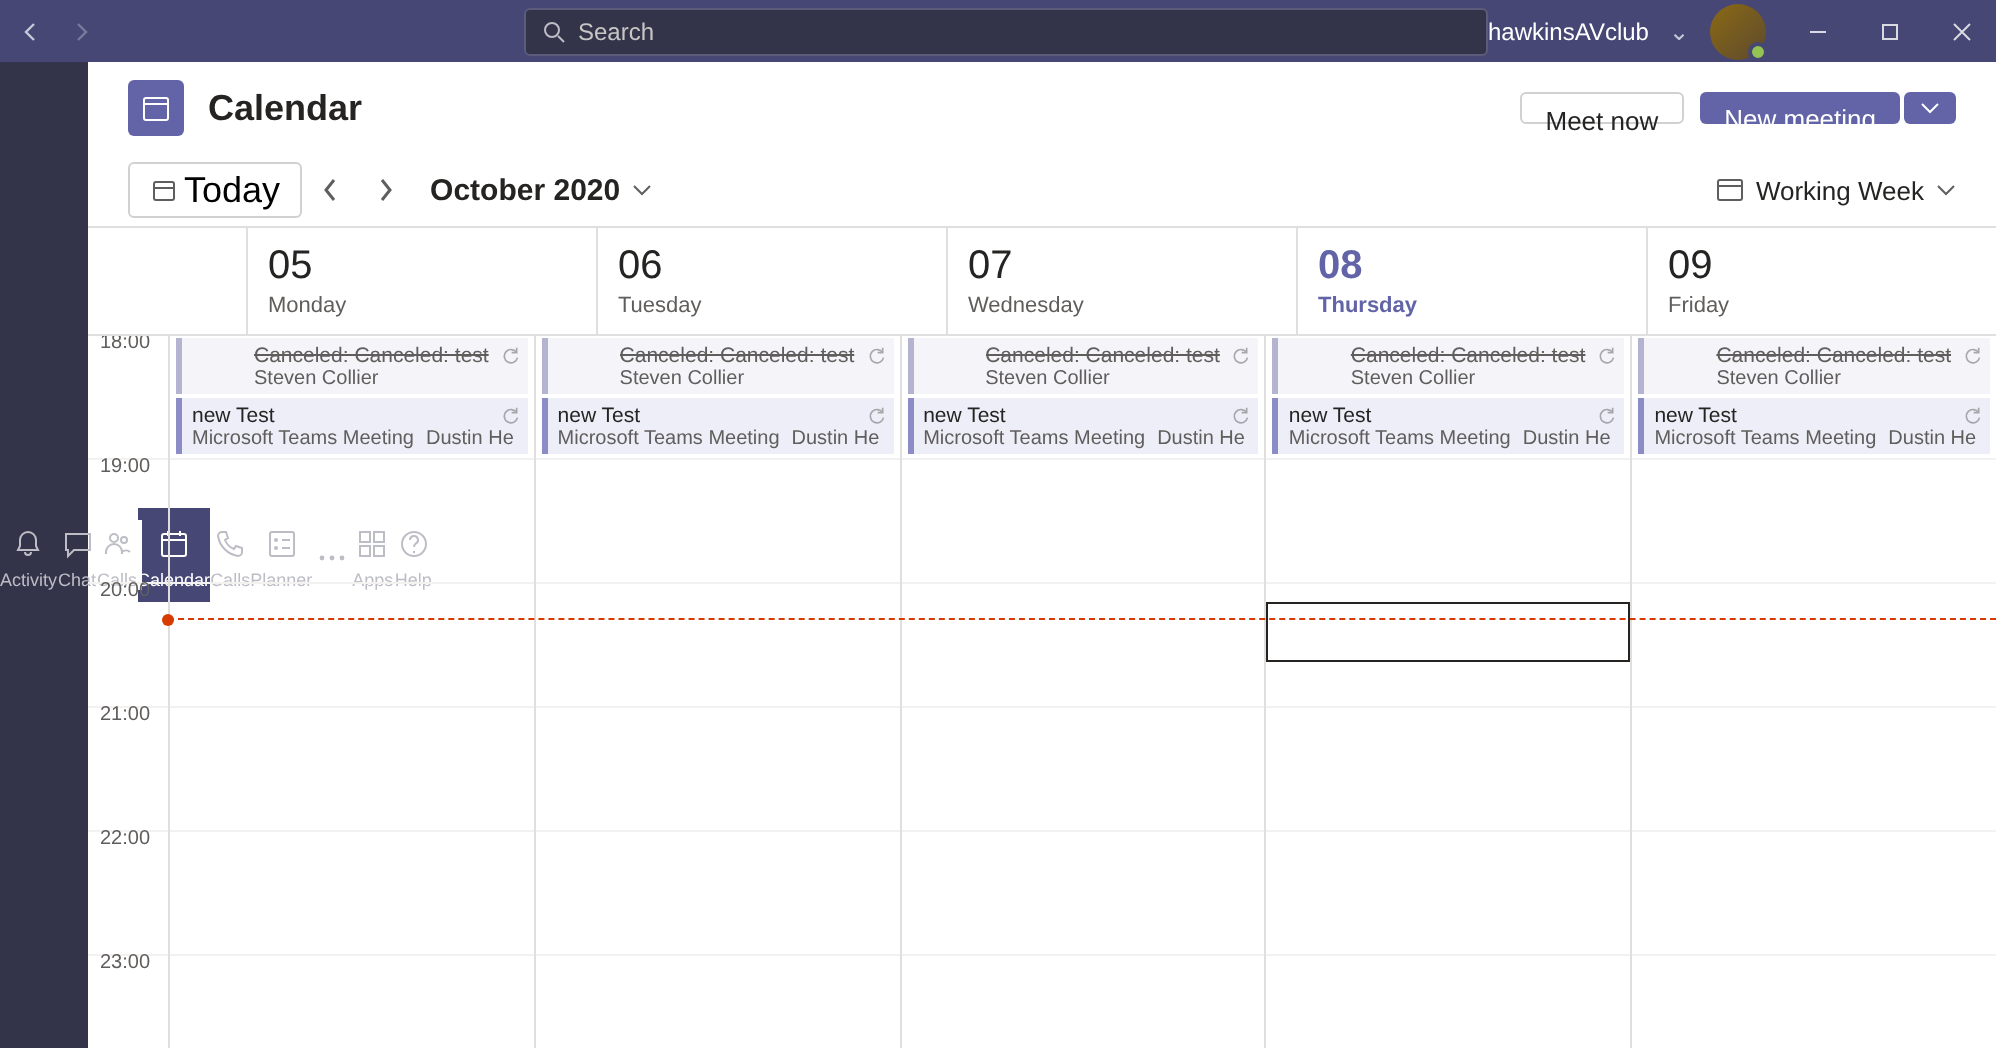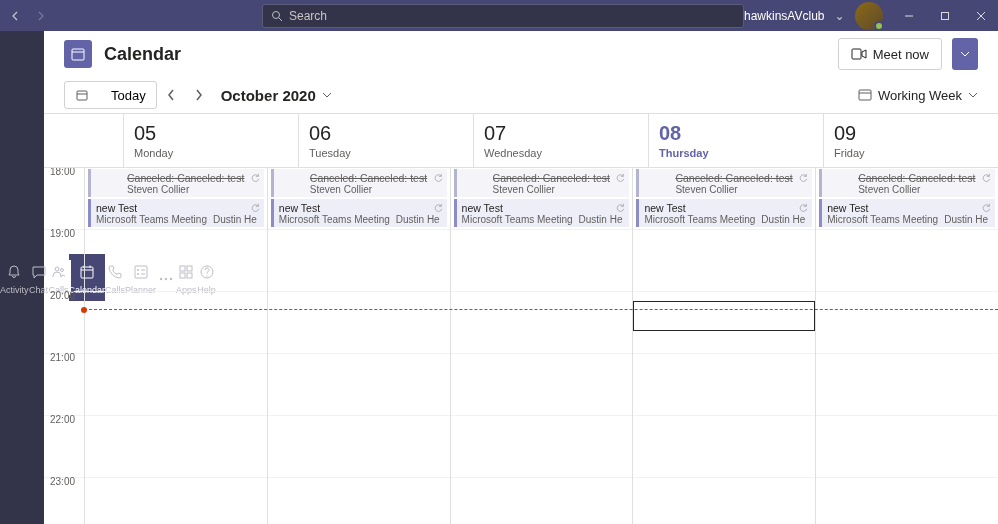--- a/index.html
+++ b/index.html
@@ -29,27 +29,27 @@
     .rail-spacer { flex: 1; }
     .rail-ico { width:20px; height:20px; display:flex; align-items:center; justify-content:center; }
 
     
     .main { flex: 1; display: flex; flex-direction: column; background: #fff; min-width: 0; }
 
     .app-header { height: 46px; display: flex; align-items: center; padding: 0 20px; }
     .app-icon { width: 28px; height: 28px; background: #6264a7; border-radius: 3px; display:flex; align-items:center; justify-content:center; margin-right: 12px; }
     .app-title { font-size: 18px; font-weight: 700; color: #252423; }
     .hdr-spacer { flex:1; }
-    .btn { height: 32px; border-radius: 3px; display:flex; align-items:center; gap:6px; font-size:13px; padding:0 12px; cursor:pointer; }
+    .btn { height: 16px; border-radius: 3px; display:flex; align-items:center; gap:6px; font-size:13px; padding:0 12px; cursor:pointer;flex-direction:column; }
     .btn-outline { border:1px solid #d1d1d1; background:#fff; color:#252423; }
     .btn-primary { background:#6264a7; color:#fff; border:none; }
     .btn-split { width:26px; justify-content:center; padding:0; margin-left:2px; }
 
     .toolbar2 { height: 36px; display: flex; align-items: center; padding: 0 20px; }
-    .today-btn { border:1px solid #d1d1d1; height:28px; border-radius:3px; font-size:13px; display:flex; align-items:center; gap:22px; padding:0 10px; cursor:pointer; }
+    .today-btn { border:1px solid #d1d1d1; height:28px; border-radius:3px; font-size:18px; display:flex; align-items:center; gap:3px; padding:0 10px; cursor:pointer; }
     .chev-btn { width:28px; height:28px; display:flex; align-items:center; justify-content:center; cursor:pointer; color:#605e5c; }
     .month-label { font-weight:700; font-size:15px; color:#252423; margin-left:8px; display:flex; align-items:center; gap:6px; }
     .view-switch { margin-left:auto; font-size:13px; color:#252423; display:flex; align-items:center; gap:6px; cursor:pointer; }
 
     
     .cal { flex:1; display:flex; flex-direction:column; min-height:0; }
     .day-headers { display:flex; border-top:1px solid #e1dfdd; border-bottom:1px solid #e1dfdd;padding-left:40px; }
     .gutter-hdr { width:40px; border-right:1px solid #e1dfdd; }
     .day-hdr { flex:1; padding:8px 10px; border-right:1px solid #e1dfdd; }
     .day-hdr:last-child { border-right:none; }
@@ -235,20 +235,26 @@
       <div class="app-title">Calendar</div>
       <div class="hdr-spacer"></div>
       <div class="btn btn-outline">
         <svg width="16" height="12" viewBox="0 0 16 12">
             <rect x="1" y="1" width="9" height="10" rx="1" stroke="#252423" fill="none"></rect>
             <path d="M11 4l4-2v8l-4-2z" stroke="#252423" fill="none"></path>
           </svg>
         <span>Meet now</span>
       </div>
       <div style="width:8px"></div>
+      <div class="btn btn-primary">
+        <svg width="12" height="12" viewBox="0 0 12 12">
+            <path d="M6 1v10M1 6h10" stroke="#fff" stroke-width="1.5"></path>
+          </svg>
+        <span>New meeting</span>
+      </div>
       <div class="btn btn-primary btn-split">
         <svg width="10" height="6" viewBox="0 0 10 6">
             <path d="M1 1l4 4 4-4" stroke="#fff" fill="none"></path>
           </svg>
       </div>
     </div>
 
     <div class="toolbar2">
       <div class="today-btn">
         <svg width="14" height="14" viewBox="0 0 14 14">

